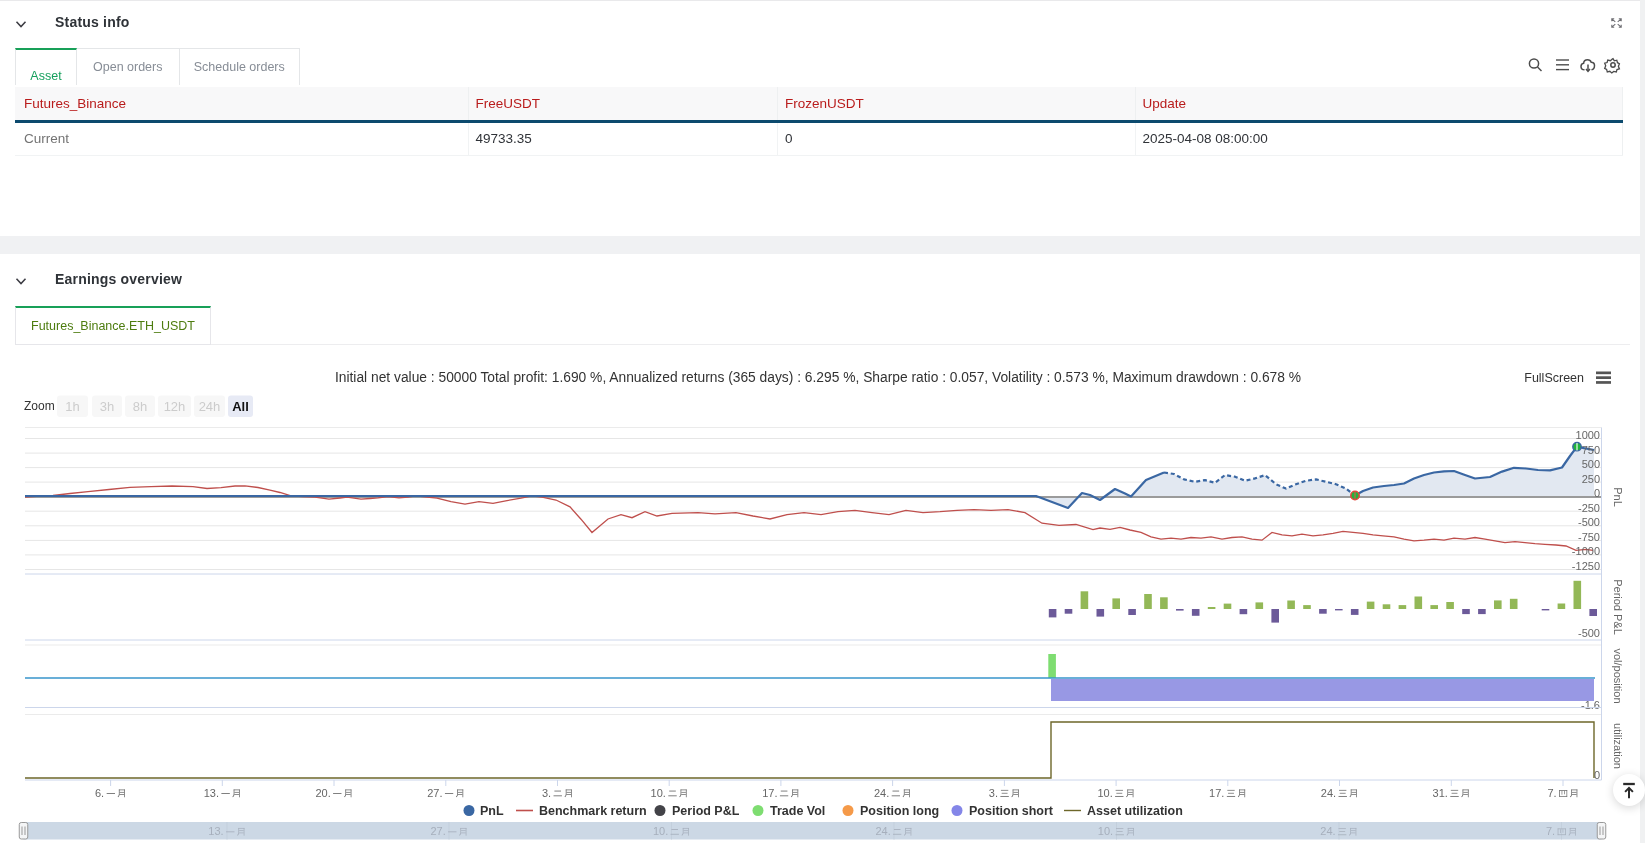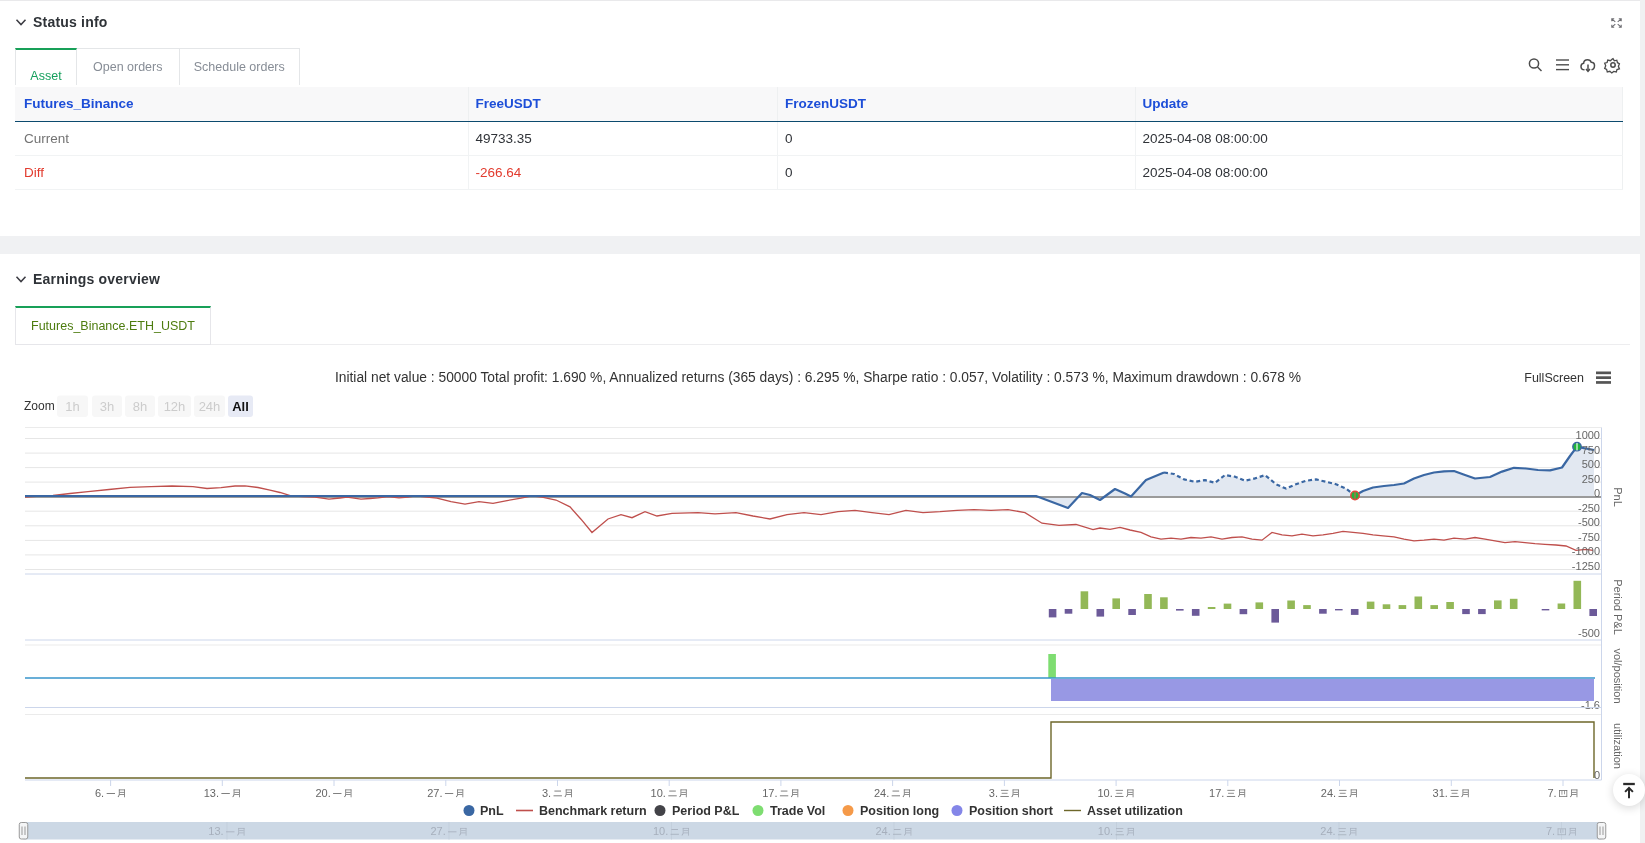--- a/index.html
+++ b/index.html
@@ -1,23 +1,23 @@
 <!DOCTYPE html>
 <html><head><meta charset="utf-8">
 <style>
 *{margin:0;padding:0;box-sizing:border-box}
 body{width:1645px;height:843px;background:#ffffff;font-family:"Liberation Sans",sans-serif;position:relative;overflow:hidden}
-.sechead{display:flex;align-items:center;gap:6px;padding-left:15px}
+.sechead{display:flex;align-items:flex-end;gap:28px;padding-left:15px}
 .sechead .tt{font-size:14px;font-weight:600;color:#2f3338;letter-spacing:.2px}
 .tabs{display:flex;margin-left:15px}
 .tab{height:37px;display:flex;align-items:center;justify-content:center;font-size:12.5px;color:#878d96;background:#fff;border:1px solid #e4e6e8;border-left:none;position:relative;border-bottom:none}
 .tab.first{border-left:1px solid #e4e6e8}
 .tab.active{color:#16a05d;border-top:2.5px solid #18a058;padding-top:16px}
 table.st{border-collapse:collapse;margin-left:15px;width:1607px;table-layout:fixed;font-size:13.5px}
-table.st th{background:#f8f8f9;text-align:left;font-weight:bold;color:#1d4ed8;height:34px;padding-left:9px;border-right:1px solid #eef0f1;border-bottom:1px solid #0c4a6e}
+table.st th{background:#f8f8f9;text-align:left;font-weight:normal;color:#b91c1c;height:34px;padding-left:9px;border-right:1px solid #eef0f1;border-bottom:3px solid #0c4a6e}
 table.st td{height:34px;padding-left:9px;padding-right:0;color:#303338;border-right:1px solid #f1f3f4;border-bottom:1px solid #f1f3f4}
 table.st th:last-child,table.st td:last-child{border-right:1px solid #eef0f1}
 table.st th:nth-child(n+2),table.st td:nth-child(n+2){padding-left:7px}
 .band{position:absolute;left:0;top:236px;width:1645px;height:18px;background:#f0f1f3}
 .chev{width:12px;height:12px;flex:none}
 </style></head>
 <body>
 <div style="position:absolute;top:0;left:0;width:1645px;height:1px;background:#e9e9eb"></div>
 
 <div class="sechead" style="position:absolute;top:14px;left:0;width:1600px">
@@ -68,26 +68,20 @@
 <tbody>
       <tr>
         <th>Futures_Binance</th>
         <th>FreeUSDT</th>
         <th>FrozenUSDT</th>
         <th>Update</th>
       </tr>
 <tr>
         <td style="color:#737373">Current</td>
         <td>49733.35</td>
-        <td>0</td>
-        <td>2025-04-08 08:00:00</td>
-      </tr>
-<tr>
-        <td style="color:#e23b2e">Diff</td>
-        <td style="color:#e23b2e">-266.64</td>
         <td>0</td>
         <td>2025-04-08 08:00:00</td>
       </tr>
 </tbody>
   </table>
 
 <div class="band"></div>
 
 <div class="sechead" style="position:absolute;top:271px;left:0;width:1600px">
   <svg class="chev" viewBox="0 0 12 12">

